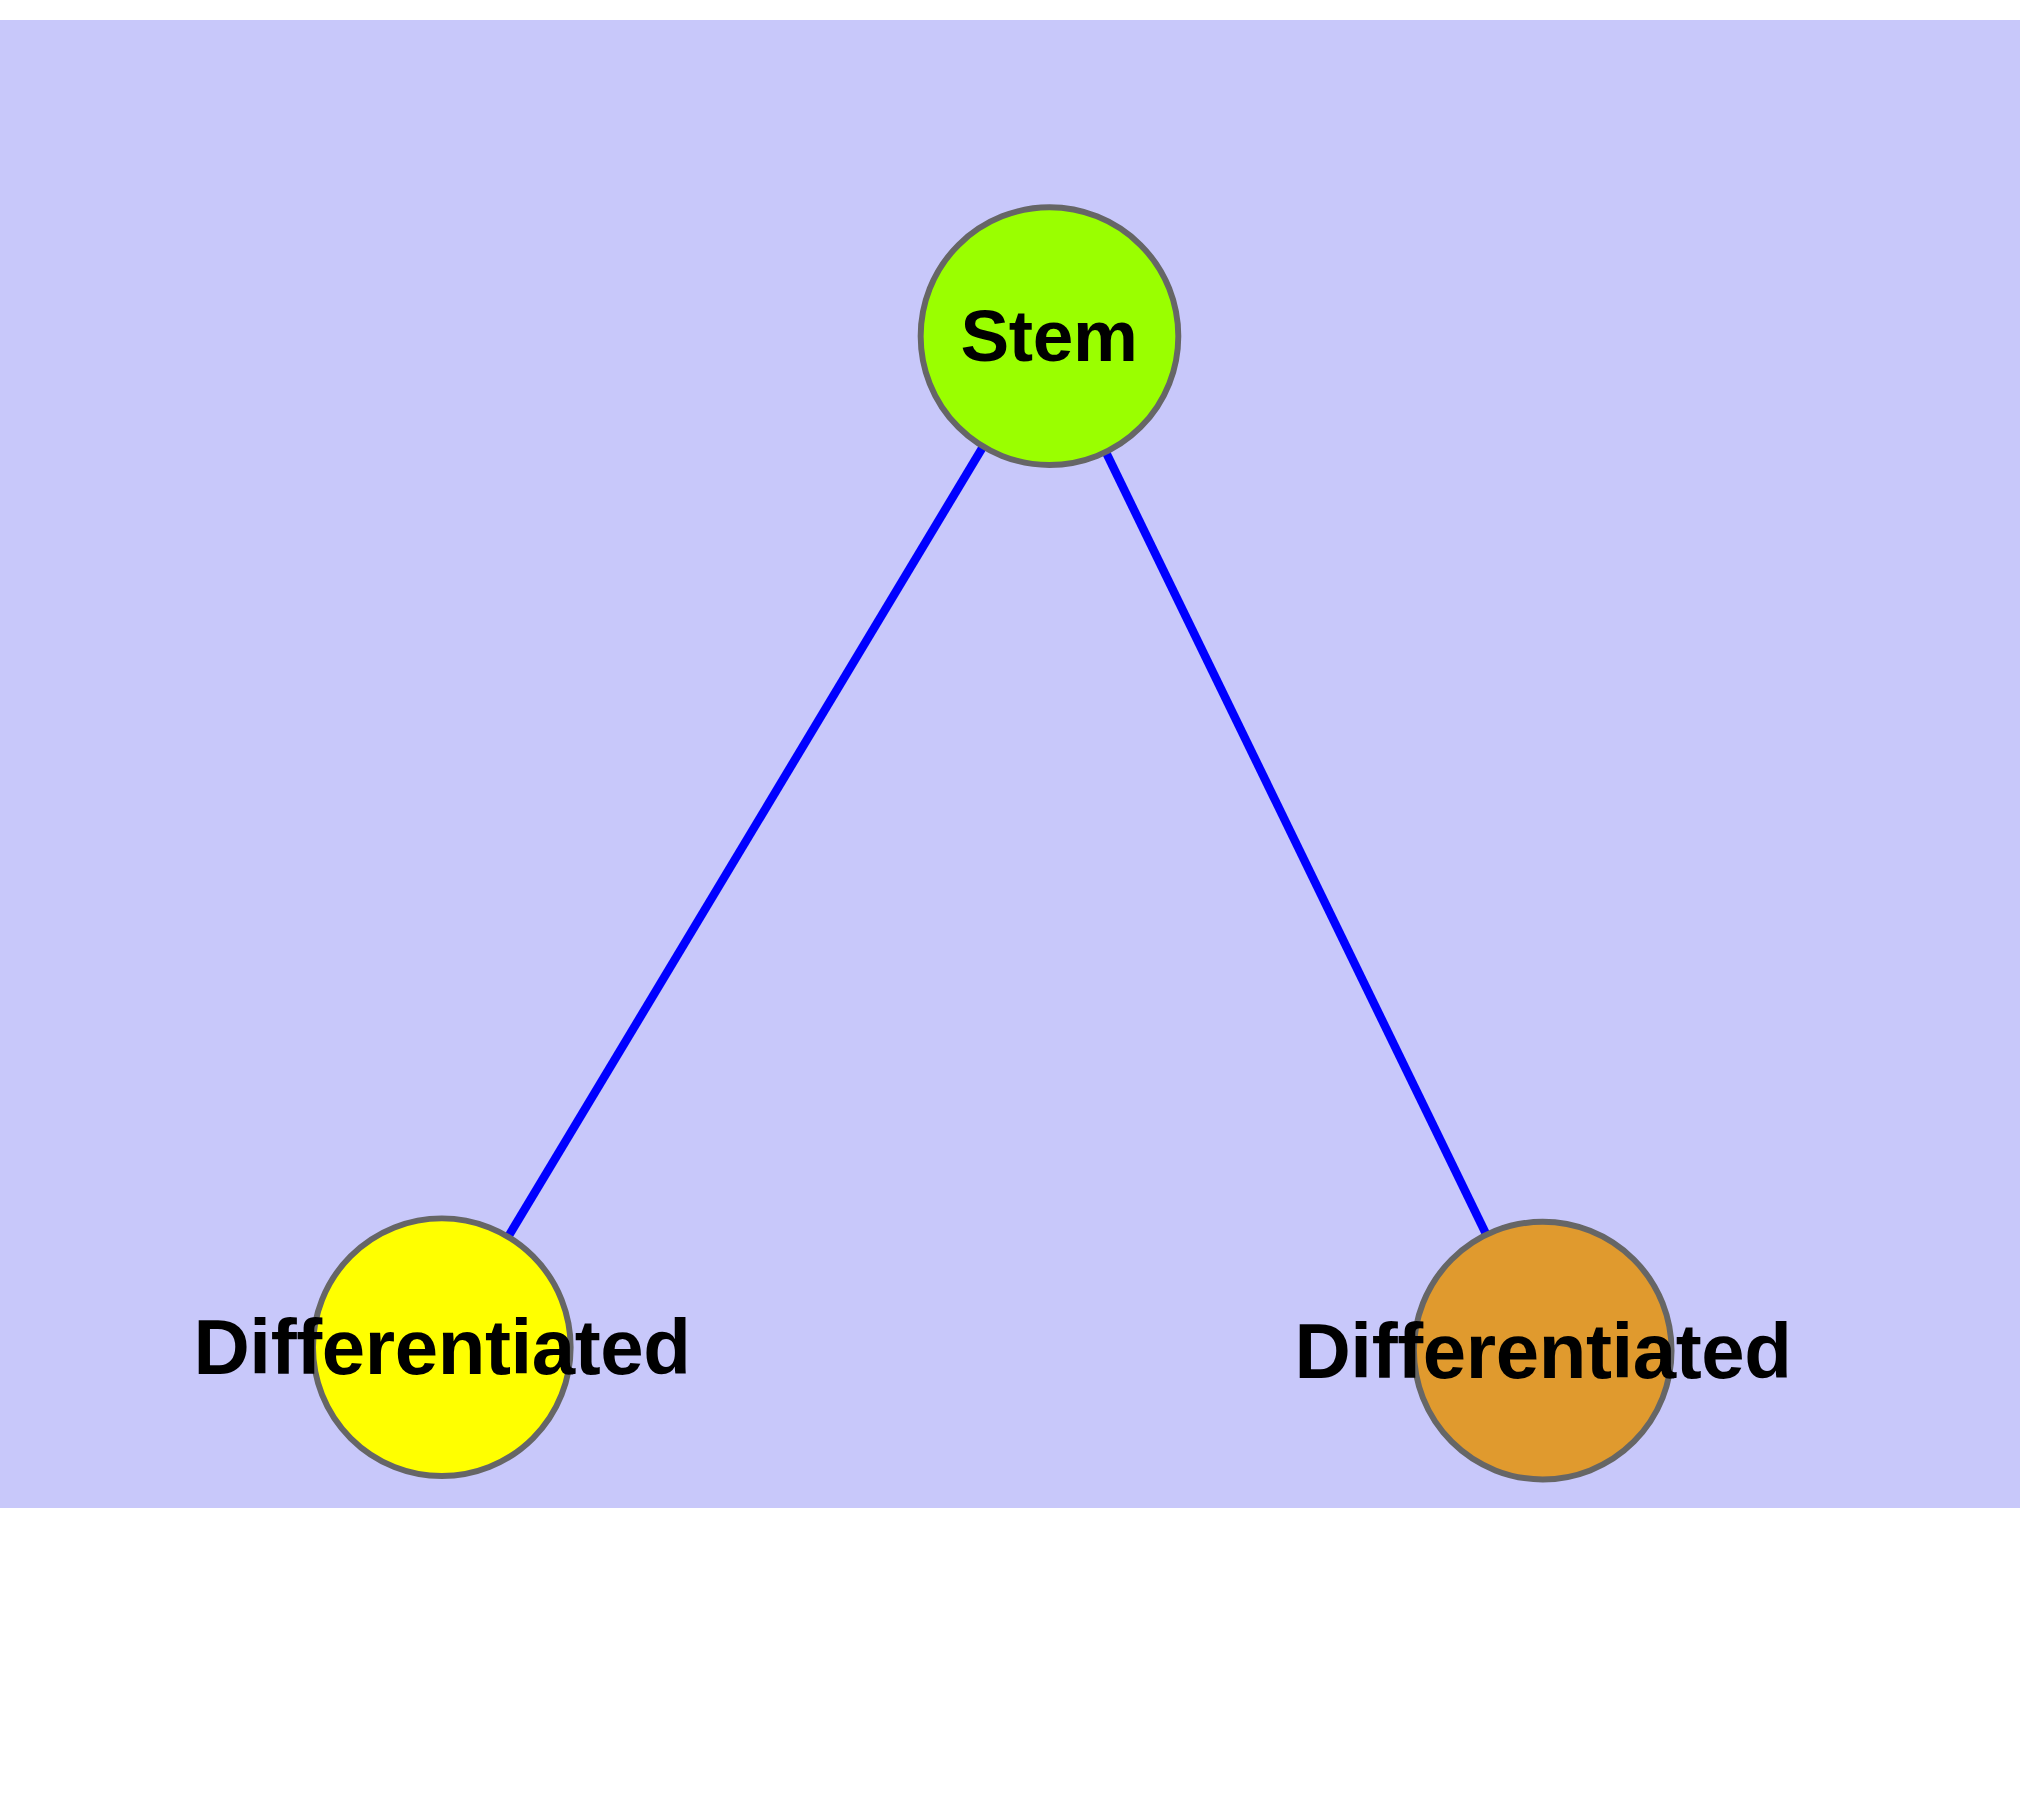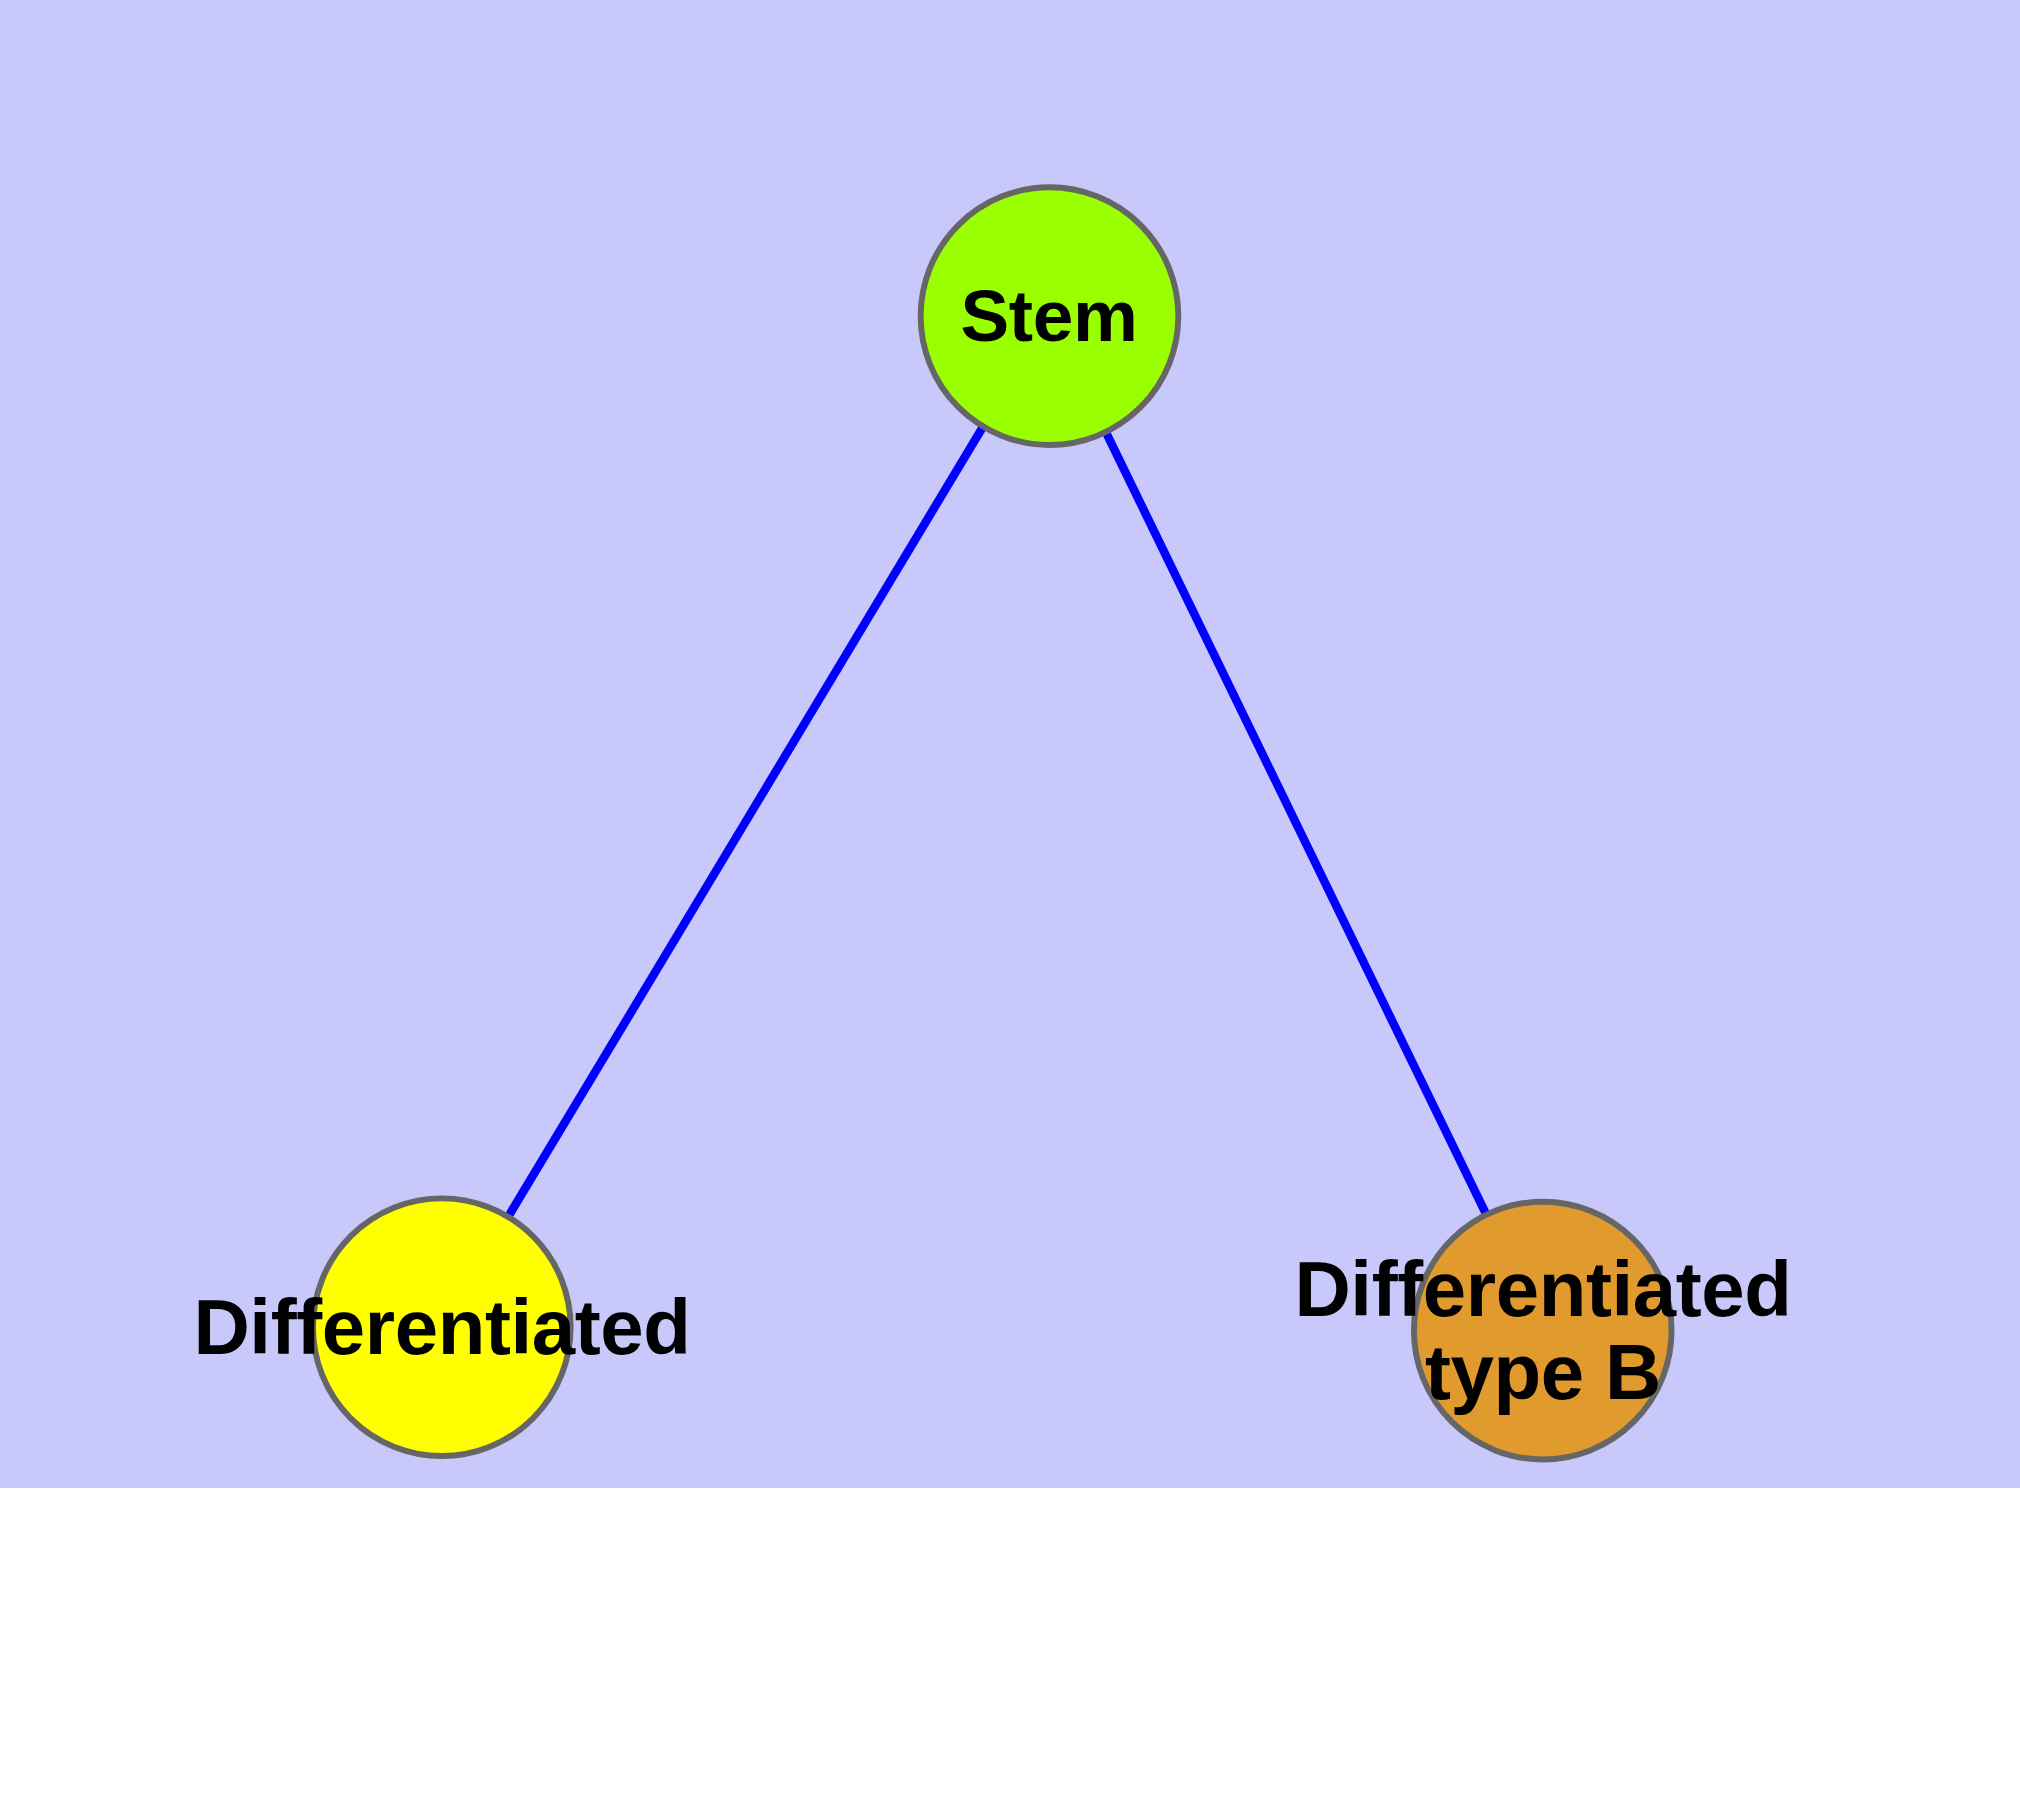--- a/index.html
+++ b/index.html
@@ -44,21 +44,21 @@
     font-size: 73px;
   }
   .node-label.leaf-label {
     font-size: 78px;
   }
   .label-line { display: block; }
 </style>
 </head>
 <body>
 
-<div id="canvas" style="width: 2021px; height: 1488px;">
+<div id="canvas" style="width: 2021px; height: 1488px; margin-top: 20px;">
 
   <div id="plot-background" style="background: rgb(200, 200, 250); width: 2021px; height: 1812px;"></div>
 
   <svg id="graph-svg" viewBox="0 0 2384 2138" xmlns="http://www.w3.org/2000/svg">
     <g>
       <line id="edge-stem-a" x1="1238" y1="373" x2="521" y2="1566" stroke="#0000ff" stroke-width="10" stroke-linecap="butt"></line>
       <line id="edge-stem-b" x1="1238" y1="373" x2="1820" y2="1570" stroke="#0000ff" stroke-width="10" stroke-linecap="butt"></line>
     </g>
     <g>
       <circle id="node-stem" cx="1238" cy="373" r="152" fill="#9aff00" stroke="#666666" stroke-width="7"></circle>
@@ -70,17 +70,16 @@
   <div class="node-label root-label" id="label-stem" style="left: 1049px; top: 316px; font-size: 73px; color: rgb(0, 0, 0);">
     <span class="label-line">Stem</span>
   </div>
 
   <div class="node-label leaf-label" id="label-diff_a" style="left: 442px; top: 1327px; font-size: 78px; color: rgb(0, 0, 0);">
     <span class="label-line">Differentiated</span>
   </div>
 
   <div class="node-label leaf-label" id="label-diff_b" style="left: 1543px; top: 1331px; font-size: 78px; color: rgb(0, 0, 0);">
     <span class="label-line">Differentiated</span>
-    <span class="label-line">type B</span>
   </div>
 
 </div>
 
 
 </body></html>

